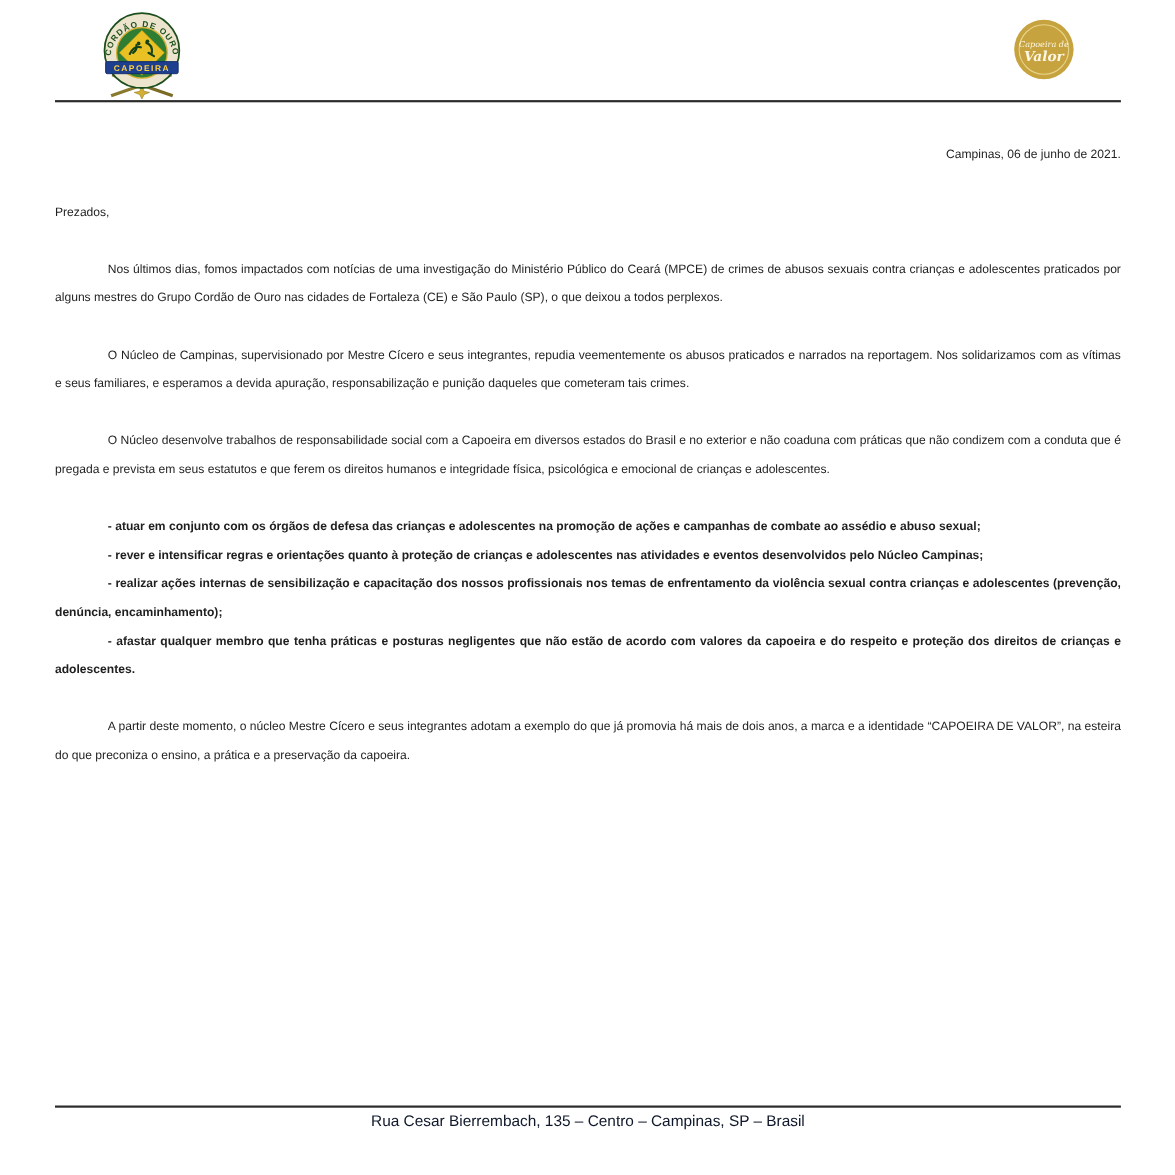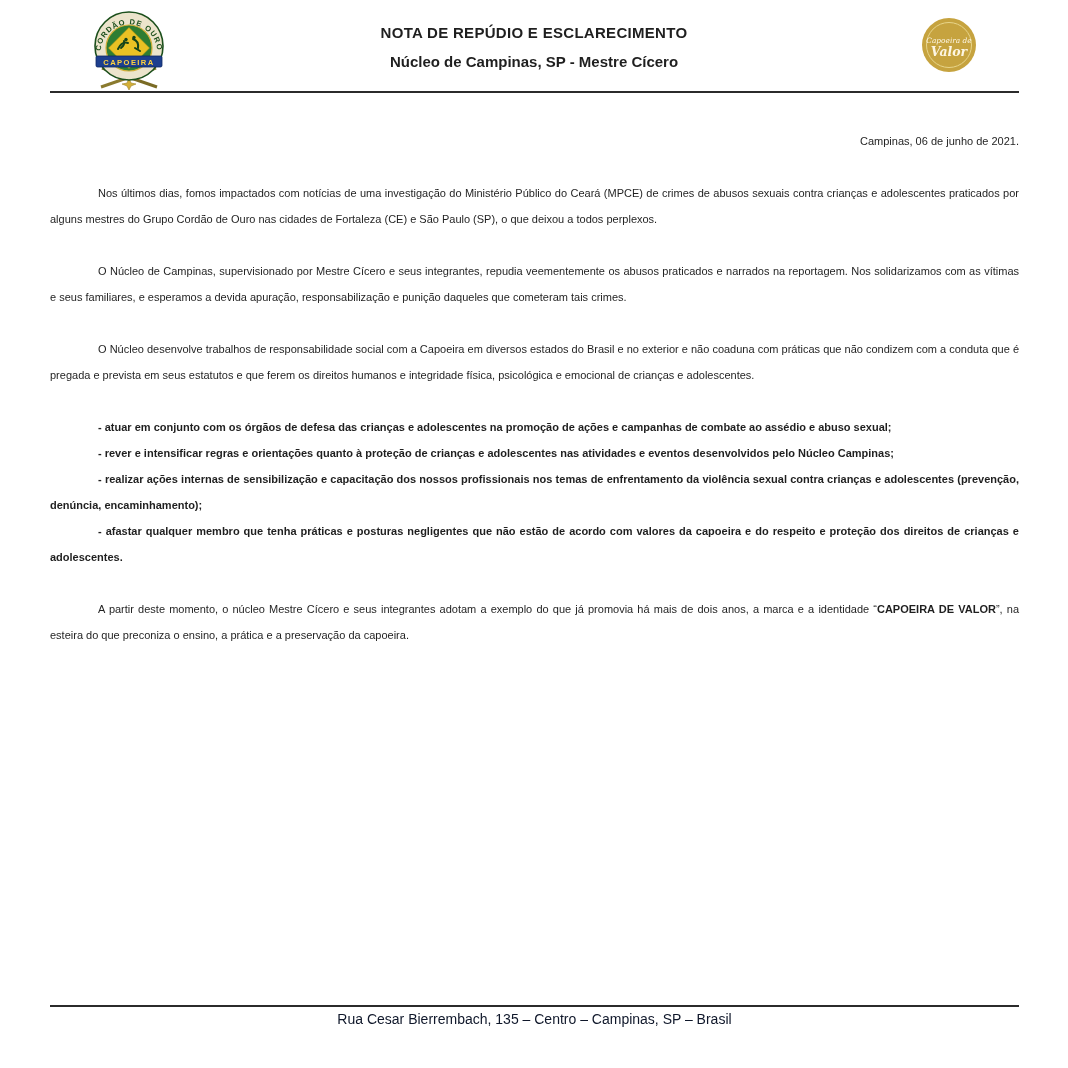--- a/index.html
+++ b/index.html
@@ -30,21 +30,21 @@
   .letter {
     margin:0 49px 0 50px;
     font-size:11px; line-height:26px;
     text-align:justify;
   }
   .date-line { margin-top:37px; text-align:right; }
   .greeting  { margin-top:26px; }
   .para      { margin:26px 0 0 0; text-indent:48px; }
   .commitments { margin-top:26px; }
   .commitment  { margin:0; text-indent:48px;font-weight:bold; }
-  .closing strong { font-weight:bold; }
+  .closing strong { font-weight:normal; }
   
   .footer {
     position:absolute; left:50px; right:49px; top:1005px;
     border-top:2.5px solid #2b2b2b;
     text-align:center;
   }
   .footer-address { margin-top:3px; font-size:14px; line-height:18px; color:#0f172a; }
   svg text { user-select:none; }
 </style>
 </head>
@@ -76,39 +76,36 @@
         <path d="M49 31 q6 2 5 9"></path>
         <path d="M51 40 l5 3"></path>
         <circle cx="42" cy="31.5" r="1.7" fill="#14431a" stroke="none"></circle>
         <circle cx="50" cy="29.5" r="1.7" fill="#14431a" stroke="none"></circle>
       </g>
 
       <rect x="12" y="48" width="66" height="11" rx="1.5" fill="#1d3f8e" stroke="#0f2a66" stroke-width="0.8"></rect>
       <text x="45" y="56.6" text-anchor="middle" font-size="7.6" font-weight="bold" fill="#ffd23f" letter-spacing="1.4" font-family="Liberation Sans, sans-serif">CAPOEIRA</text>
     </svg>
 
-    <div class="titles">
-      <div class="doc-title">NOTA DE REPÚDIO E ESCLARECIMENTO</div>
-      <div class="doc-subtitle">Núcleo de Campinas, SP - Mestre Cícero</div>
-    </div>
 
     <svg class="logo-right" viewBox="0 0 56 56" xmlns="http://www.w3.org/2000/svg">
       <circle cx="28" cy="28" r="27" fill="#c6a33f"></circle>
       <circle cx="28" cy="28" r="22.5" fill="none" stroke="#e8d58a" stroke-width="1"></circle>
       <text x="28" y="25.5" text-anchor="middle" font-size="7.4" font-style="italic" fill="#fdf6e3" font-family="DejaVu Serif, serif">Capoeira de</text>
       <text x="28" y="38.5" text-anchor="middle" font-size="12.5" font-style="italic" font-weight="bold" fill="#fdf6e3" font-family="DejaVu Serif, serif">Valor</text>
     </svg>
 
     <div class="header-rule"></div>
   </div>
 
   <div class="letter">
 
     <div class="date-line">Campinas, 06 de junho de 2021.</div>
 
+    <div class="greeting">Prezados,</div>
 
     <p class="para">Nos últimos dias, fomos impactados com notícias de uma investigação do Ministério Público do Ceará (MPCE) de crimes de abusos sexuais contra crianças e adolescentes praticados por alguns mestres do Grupo Cordão de Ouro nas cidades de Fortaleza (CE) e São Paulo (SP), o que deixou a todos perplexos.</p>
 
     <p class="para">O Núcleo de Campinas, supervisionado por Mestre Cícero e seus integrantes, repudia veementemente os abusos praticados e narrados na reportagem. Nos solidarizamos com as vítimas e seus familiares, e esperamos a devida apuração, responsabilização e punição daqueles que cometeram tais crimes.</p>
 
     <p class="para">O Núcleo desenvolve trabalhos de responsabilidade social com a Capoeira em diversos estados do Brasil e no exterior e não coaduna com práticas que não condizem com a conduta que é pregada e prevista em seus estatutos e que ferem os direitos humanos e integridade física, psicológica e emocional de crianças e adolescentes.</p>
 
 
     <div class="commitments">
       <p class="commitment">- atuar em conjunto com os órgãos de defesa das crianças e adolescentes na promoção de ações e campanhas de combate ao assédio e abuso sexual;</p>

